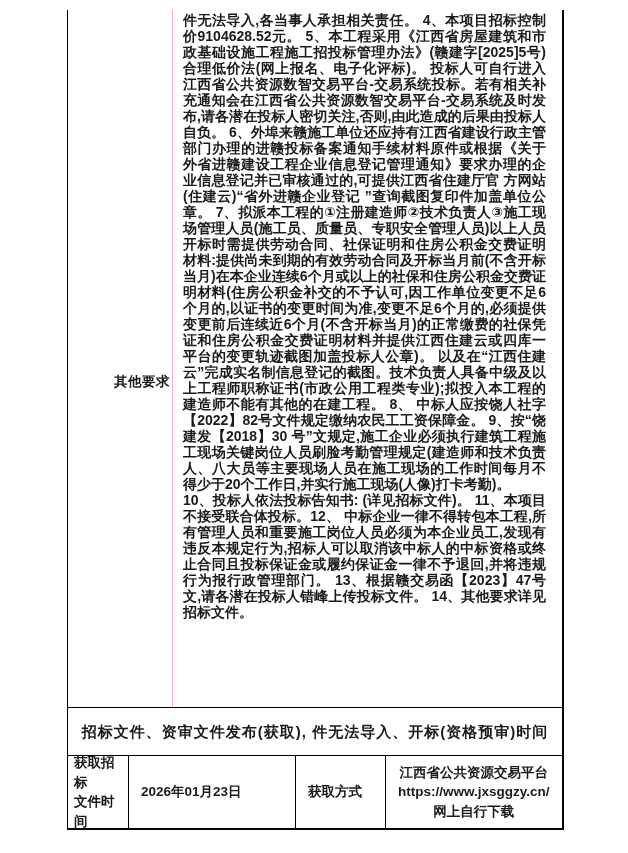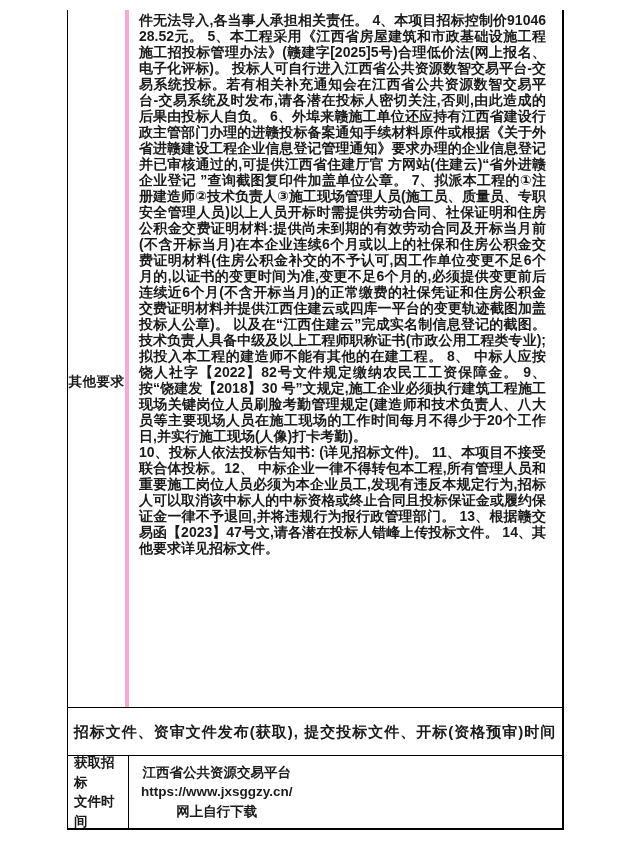--- a/index.html
+++ b/index.html
@@ -26,27 +26,28 @@
     border-right: 2px solid #000;
     border-bottom: 2px solid #000;
   }
   .row { display: flex; box-sizing: border-box; }
 
   
   .main-row { height: 698px; border-bottom: 1px solid #000; }
   .label-cell {
     width: 61px;
     box-sizing: border-box;
-    border-right: 4px solid #f9a8d4;
+    border-right: 1px solid #f9a8d4;
     display: flex;
     align-items: center;
     justify-content: center;
     padding-top: 46px;            
     font-size: 13.5px;
     letter-spacing: 0.5px;
+    margin-left: 44px;
   }
   .content-cell {
     flex: 1;
     box-sizing: border-box;
     padding: 2px 16px 0 10px;
     font-size: 14px;
     line-height: 16px;
     white-space: pre-wrap;
     word-break: break-all;
     overflow: hidden;
@@ -91,24 +92,26 @@
 
 <div class="doc-table">
 
   <div class="row main-row">
     <div class="label-cell">其他要求</div>
     <div class="content-cell">件无法导入,各当事人承担相关责任。 4、本项目招标控制价9104628.52元。 5、本工程采用《江西省房屋建筑和市政基础设施工程施工招投标管理办法》(赣建字[2025]5号)合理低价法(网上报名、电子化评标)。 投标人可自行进入江西省公共资源数智交易平台-交易系统投标。若有相关补充通知会在江西省公共资源数智交易平台-交易系统及时发布,请各潜在投标人密切关注,否则,由此造成的后果由投标人自负。 6、外埠来赣施工单位还应持有江西省建设行政主管部门办理的进赣投标备案通知手续材料原件或根据《关于外省进赣建设工程企业信息登记管理通知》要求办理的企业信息登记并已审核通过的,可提供江西省住建厅官 方网站(住建云)“省外进赣企业登记 ”查询截图复印件加盖单位公章。 7、拟派本工程的①注册建造师②技术负责人③施工现场管理人员(施工员、质量员、专职安全管理人员)以上人员开标时需提供劳动合同、社保证明和住房公积金交费证明材料:提供尚未到期的有效劳动合同及开标当月前(不含开标当月)在本企业连续6个月或以上的社保和住房公积金交费证明材料(住房公积金补交的不予认可,因工作单位变更不足6个月的,以证书的变更时间为准,变更不足6个月的,必须提供变更前后连续近6个月(不含开标当月)的正常缴费的社保凭证和住房公积金交费证明材料并提供江西住建云或四库一平台的变更轨迹截图加盖投标人公章)。 以及在“江西住建云”完成实名制信息登记的截图。技术负责人具备中级及以上工程师职称证书(市政公用工程类专业);拟投入本工程的建造师不能有其他的在建工程。 8、 中标人应按饶人社字【2022】82号文件规定缴纳农民工工资保障金。 9、按“饶建发【2018】30 号”文规定,施工企业必须执行建筑工程施工现场关键岗位人员刷脸考勤管理规定(建造师和技术负责人、八大员等主要现场人员在施工现场的工作时间每月不得少于20个工作日,并实行施工现场(人像)打卡考勤)。
 10、投标人依法投标告知书: (详见招标文件)。 11、本项目不接受联合体投标。12、 中标企业一律不得转包本工程,所有管理人员和重要施工岗位人员必须为本企业员工,发现有违反本规定行为,招标人可以取消该中标人的中标资格或终止合同且投标保证金或履约保证金一律不予退回,并将违规行为报行政管理部门。 13、根据赣交易函【2023】47号文,请各潜在投标人错峰上传投标文件。 14、其他要求详见招标文件。</div>
   </div>
 
   <div class="row header-row">
-    <div class="header-text">招标文件、资审文件发布(获取), 提交投标文件、开标(资格预审)时间</div>
+    <div class="header-text">招标文件、资审文件发布(获取), 件无法导入、开标(资格预审)时间</div>
   </div>
 
   <div class="row bottom-row">
     <div class="cell b-label">获取招标
 文件时间</div>
+    <div class="cell b-date">2026年01月23日</div>
+    <div class="cell b-method">获取方式</div>
     <div class="cell b-value">江西省公共资源交易平台
 https://www.jxsggzy.cn/
 网上自行下载</div>
   </div>
 
 </div>
 
 </body></html>

